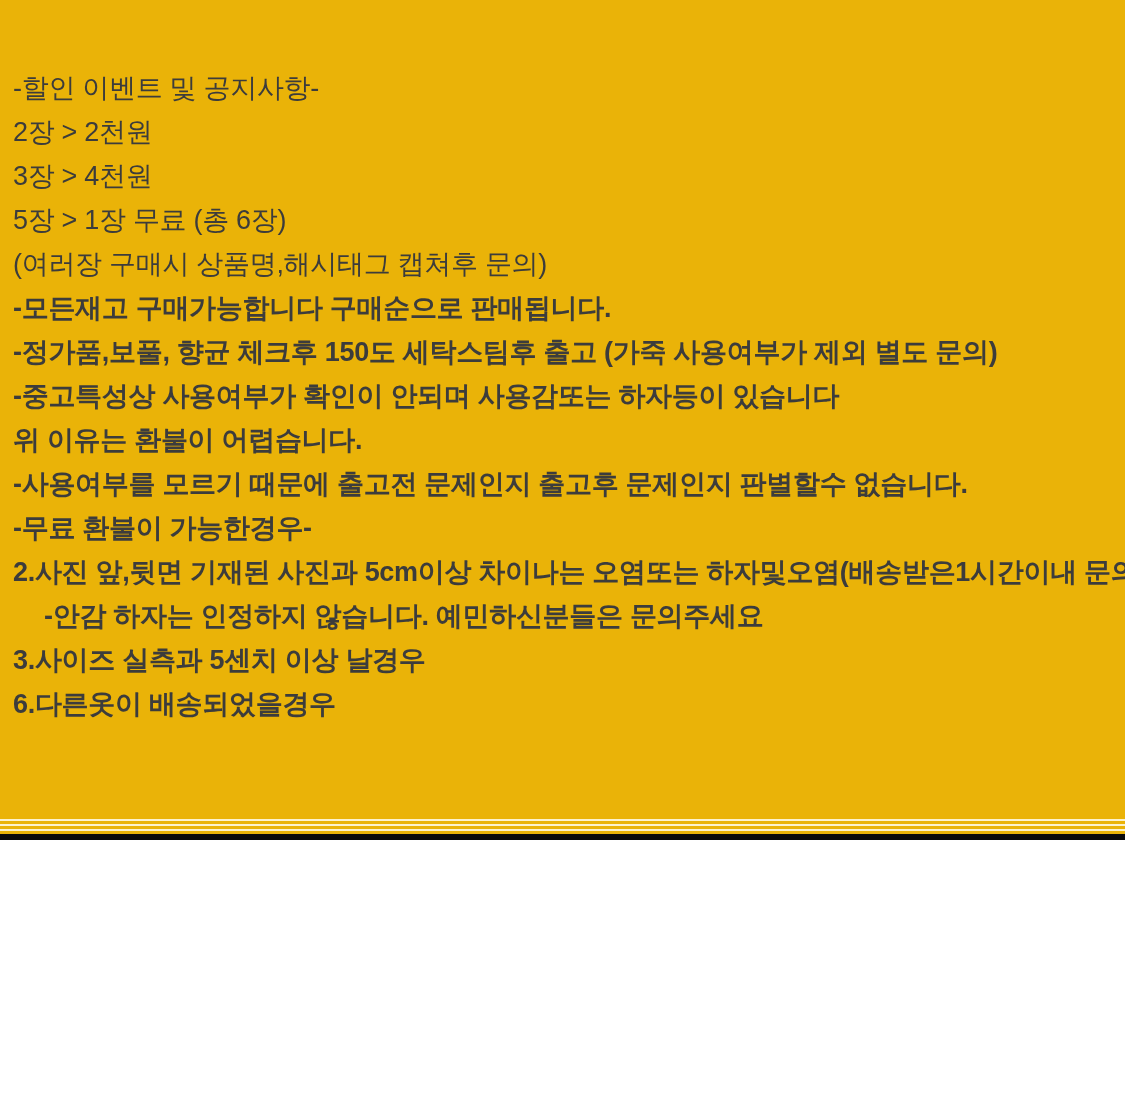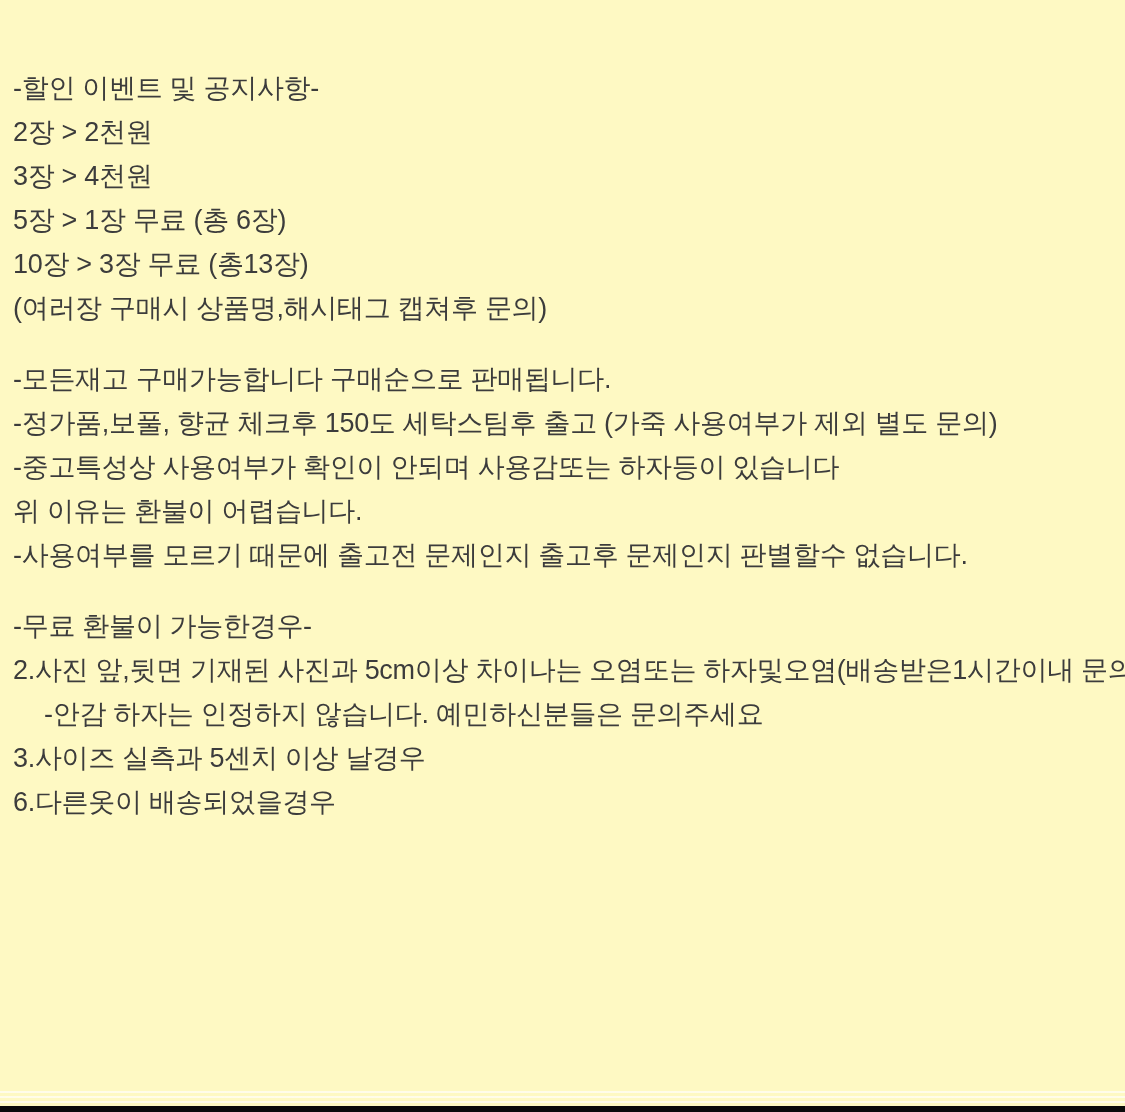--- a/index.html
+++ b/index.html
@@ -2,38 +2,38 @@
 <html><head>
 <meta charset="utf-8">
 <style>
   html, body {
     margin: 0;
     padding: 0;
   }
   .page {
     position: relative;
     width: 1125px;
-    height: 1112px;
-    background: #fef9c3;
+    height: 840px;
+    background: #eab308;
     overflow: hidden;
     font-family: "Liberation Sans", "DejaVu Sans", sans-serif;
   }
   .content {
     box-sizing: border-box;
     padding: 66px 20px 0 13px;
     color: #3C3C3C;
     font-size: 27px;
     line-height: 44px;
     letter-spacing: -0.3px;
   }
   .section {
     margin: 0;
   }
   .section + .section {
-    margin-top: 27px;
+    font-weight: bold;
   }
   .line {
     white-space: nowrap;
   }
   .line.indent {
     padding-left: 31px;
   }
   .footer-stripes {
     position: absolute;
     left: 0;
@@ -59,21 +59,20 @@
 <body>
 
 <div class="page">
   <div class="content">
 
     <div class="section">
       <div class="line">-할인 이벤트 및 공지사항-</div>
       <div class="line">2장 &gt; 2천원</div>
       <div class="line">3장 &gt; 4천원</div>
       <div class="line">5장 &gt; 1장 무료 (총 6장)</div>
-      <div class="line">10장 &gt; 3장 무료 (총13장)</div>
       <div class="line">(여러장 구매시 상품명,해시태그 캡쳐후 문의)</div>
     </div>
 
     <div class="section">
       <div class="line">-모든재고 구매가능합니다 구매순으로 판매됩니다.</div>
       <div class="line">-정가품,보풀, 향균 체크후 150도 세탁스팀후 출고 (가죽 사용여부가 제외 별도 문의)</div>
       <div class="line">-중고특성상 사용여부가 확인이 안되며 사용감또는 하자등이 있습니다</div>
       <div class="line">위 이유는 환불이 어렵습니다.</div>
       <div class="line">-사용여부를 모르기 때문에 출고전 문제인지 출고후 문제인지 판별할수 없습니다.</div>
     </div>

